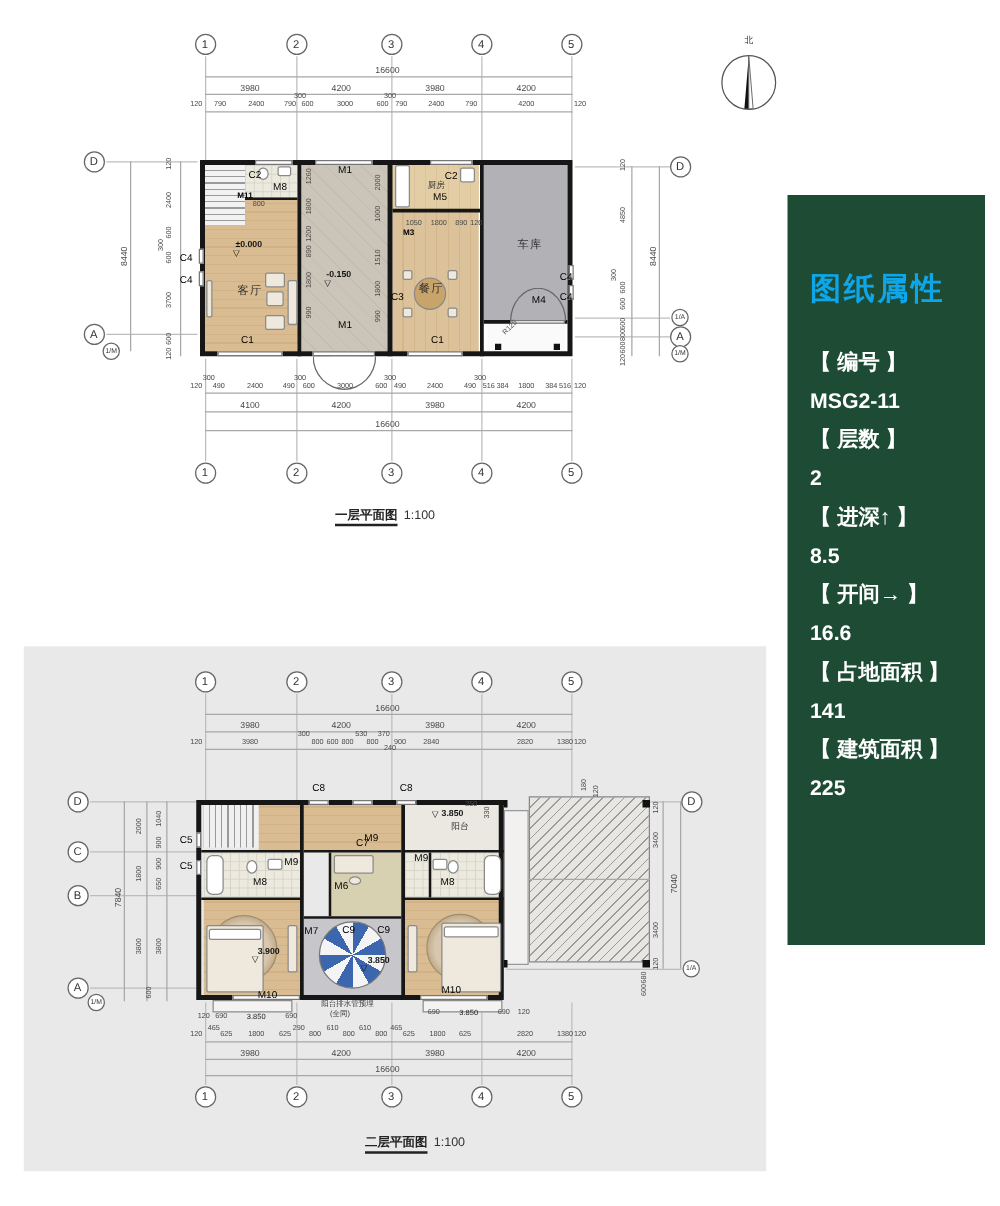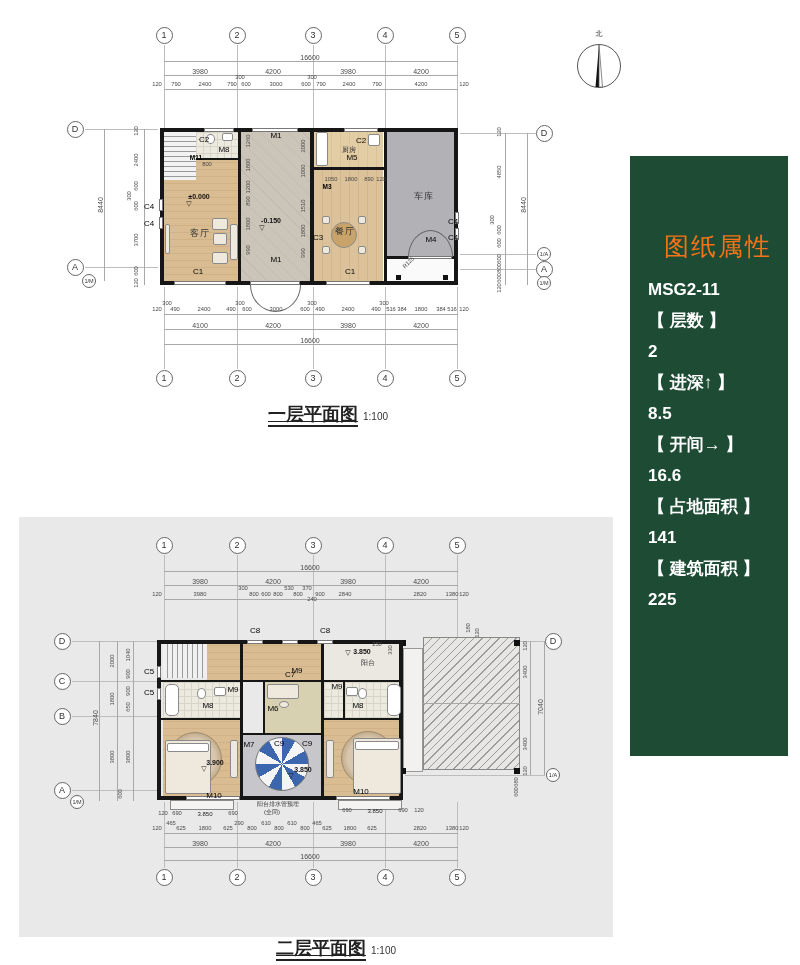--- a/index.html
+++ b/index.html
@@ -47,24 +47,24 @@
   .lvl{font-size:7px;font-weight:bold;color:#111;}
   .lvlt{font-size:6px;color:#222;}
   .note{font-size:6px;color:#333;}
   .rot{transform:translate(-50%,-50%) rotate(-90deg);}
   .rot45{transform:translate(-50%,-50%) rotate(-45deg);}
   .bubble{position:absolute;width:17px;height:17px;margin:-8.5px 0 0 -8.5px;border:1px solid #666;
           border-radius:50%;background:#fff;font-size:9px;color:#333;
           display:flex;align-items:center;justify-content:center;box-sizing:border-box;}
   .bubble.sm{width:14px;height:14px;margin:-7px 0 0 -7px;font-size:5.5px;}
   .plan-title{position:absolute;white-space:nowrap;}
-  .pt-cn{font-size:18px;font-weight:bold;color:#222;border-bottom:2px solid #222;padding-bottom:1px;text-decoration:underline;}
+  .pt-cn{font-size:10px;font-weight:bold;color:#222;border-bottom:2px solid #222;padding-bottom:1px;}
   .pt-scale{font-size:10px;color:#333;margin-left:5px;}
   .sidebar{position:absolute;left:630px;top:156px;width:158px;height:600px;background:#1d4b34;}
-  .sb-title{position:absolute;left:18px;top:58px;margin:16px;color:#f97316;font-size:25px;font-weight:normal;letter-spacing:2px;}
+  .sb-title{position:absolute;left:18px;top:58px;margin:0;color:#0ea5e9;font-size:25px;font-weight:bold;letter-spacing:2px;}
   .props{position:absolute;left:18px;top:118px;right:8px;}
   .props div{line-height:31px;font-size:17px;font-weight:bold;color:#fff;white-space:nowrap;}
 </style>
 </head>
 <body>
 
 <div class="page">
 
   <div class="abs" style="left:0;top:0;width:800px;height:520px;">
 
@@ -363,21 +363,21 @@
     <div class="furn round" style="left:279px;top:701px;width:10px;height:7px;"></div>
     <div class="pin" style="left:255px;top:737px;width:52px;height:52px;"></div>
     <div class="furn" style="left:346px;top:687px;width:12px;height:9px;background:#fff;"></div>
     <div class="furn round" style="left:358px;top:688px;width:9px;height:11px;background:#fff;"></div>
     <div class="furn" style="left:387px;top:684px;width:14px;height:32px;background:#fff;border-radius:5px;"></div>
     <div class="rug" style="left:341px;top:731px;width:52px;height:52px;"></div>
     <div class="furn" style="left:353px;top:738px;width:48px;height:56px;"></div>
     <div class="furn" style="left:355px;top:741px;width:44px;height:9px;background:#fff;"></div>
     <div class="furn" style="left:326px;top:740px;width:8px;height:38px;"></div>
 
-    <div class="plan-title" style="left:276px;top:904px;margin-top:32px;">
+    <div class="plan-title" style="left:292px;top:904px;">
       <span class="pt-cn">二层平面图</span><span class="pt-scale">1:100</span>
     </div>
   <span class="bubble" style="left: 164px; top: 545px;">1</span>
       <span class="bubble" style="left: 237px; top: 545px;">2</span>
       <span class="bubble" style="left: 313px; top: 545px;">3</span>
       <span class="bubble" style="left: 385px; top: 545px;">4</span>
       <span class="bubble" style="left: 457px; top: 545px;">5</span>
       <span class="bubble" style="left: 164px; top: 877px;">1</span>
       <span class="bubble" style="left: 237px; top: 877px;">2</span>
       <span class="bubble" style="left: 313px; top: 877px;">3</span>
@@ -485,20 +485,21 @@
       <span class="ann dimt" style="left: 347px; top: 811px;">690</span>
       <span class="ann lvlt" style="left: 375px; top: 811px;">3.850</span>
       <span class="ann dimt" style="left: 403px; top: 811px;">690</span>
       <span class="ann note" style="left: 278px; top: 804px;">阳台排水管预埋</span>
       <span class="ann note" style="left: 272px; top: 812px;">(全同)</span>
     </div>
 
   <aside class="sidebar">
     <h2 class="sb-title">图纸属性</h2>
     <div class="props">
+      <div>【 编号 】</div>
       <div>MSG2-11</div>
       <div>【 层数 】</div>
       <div>2</div>
       <div>【 进深↑ 】</div>
       <div>8.5</div>
       <div>【 开间→ 】</div>
       <div>16.6</div>
       <div>【 占地面积 】</div>
       <div>141</div>
       <div>【 建筑面积 】</div>

